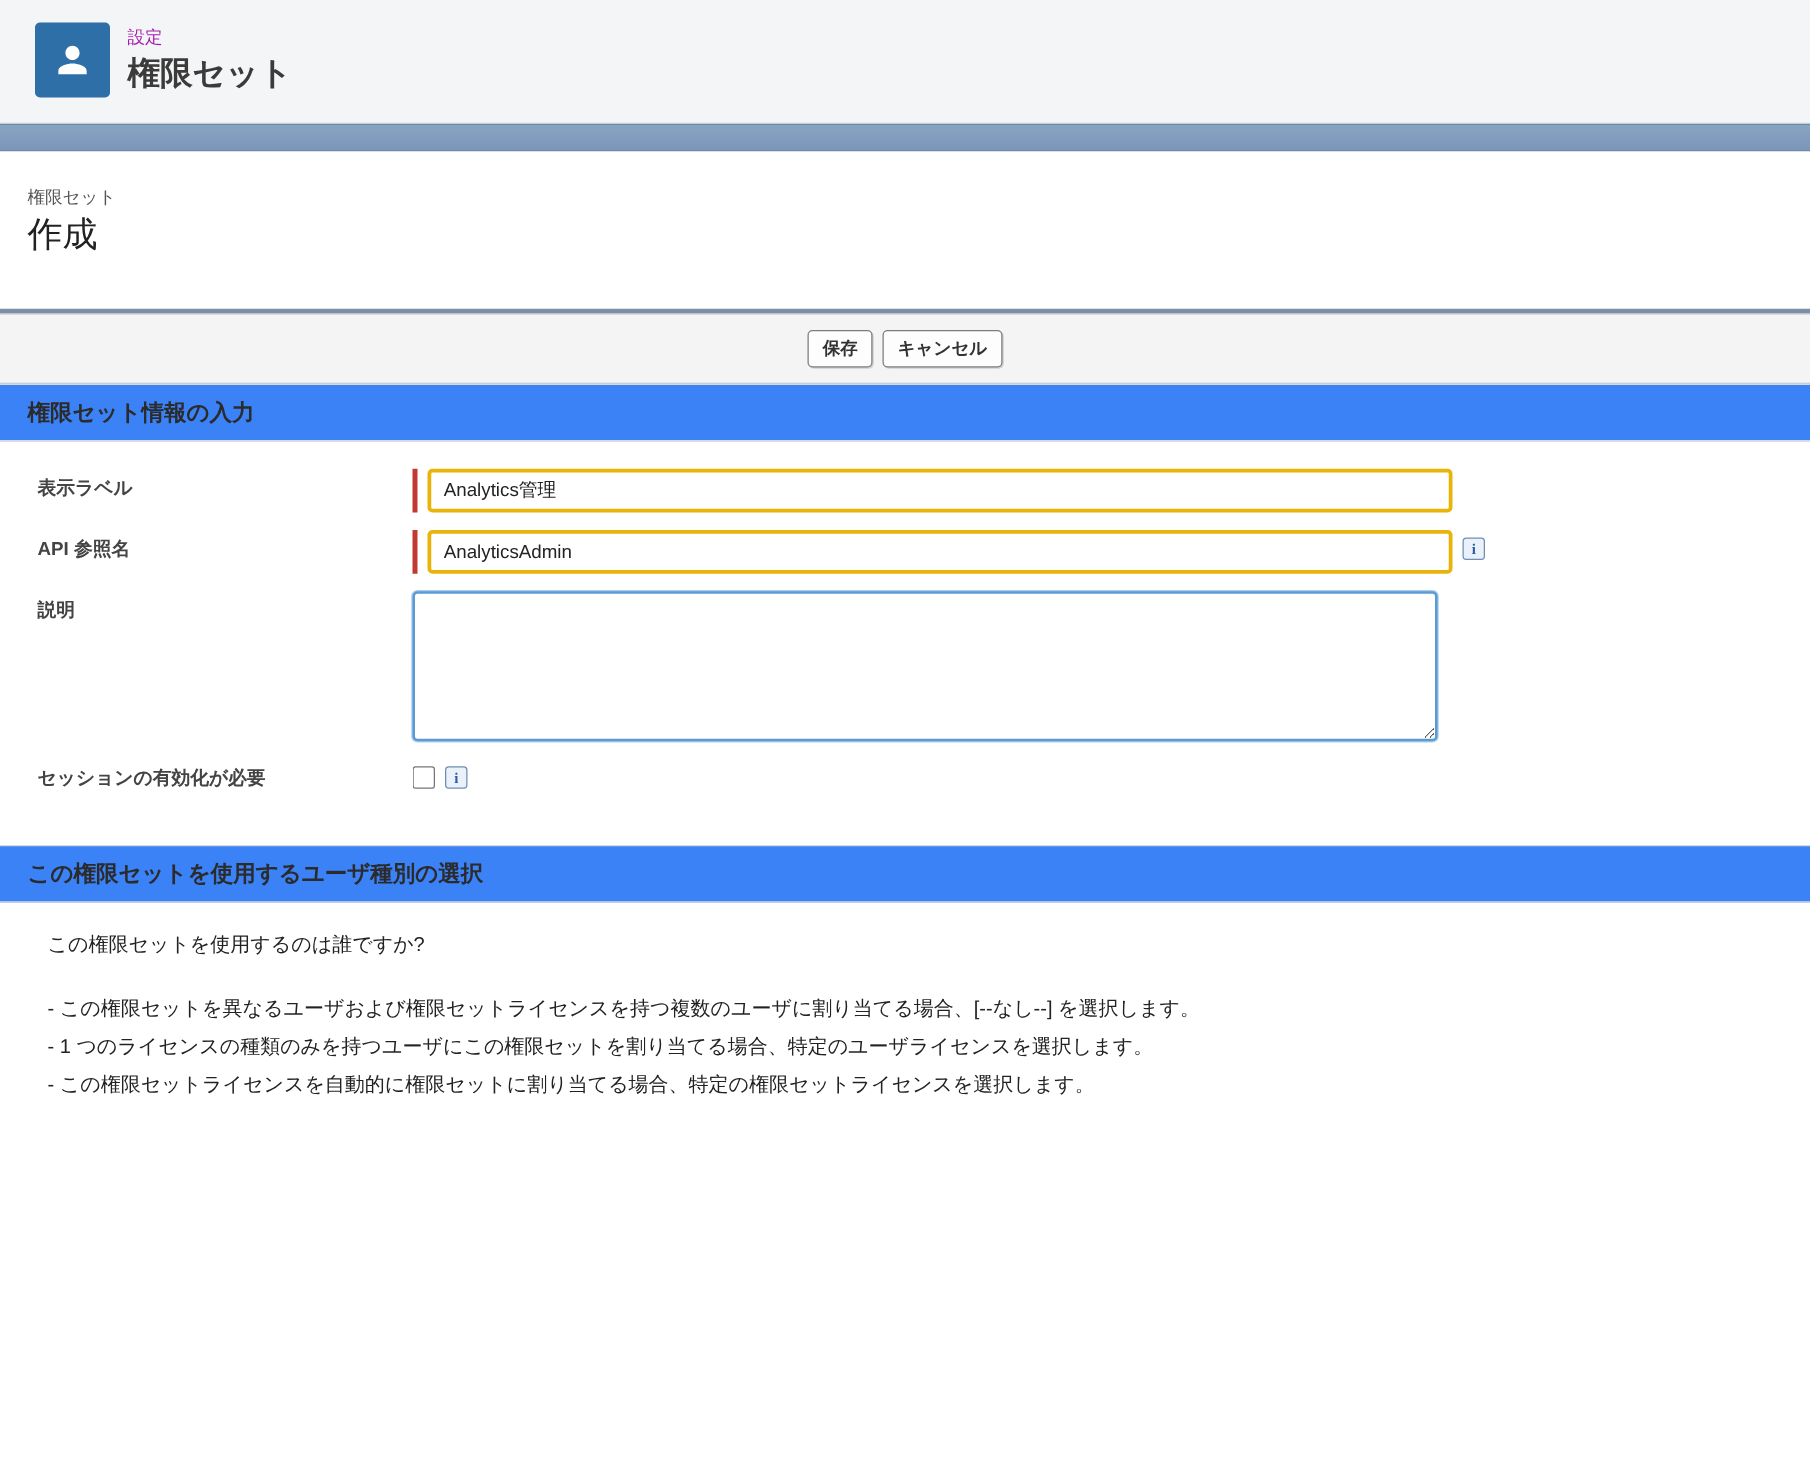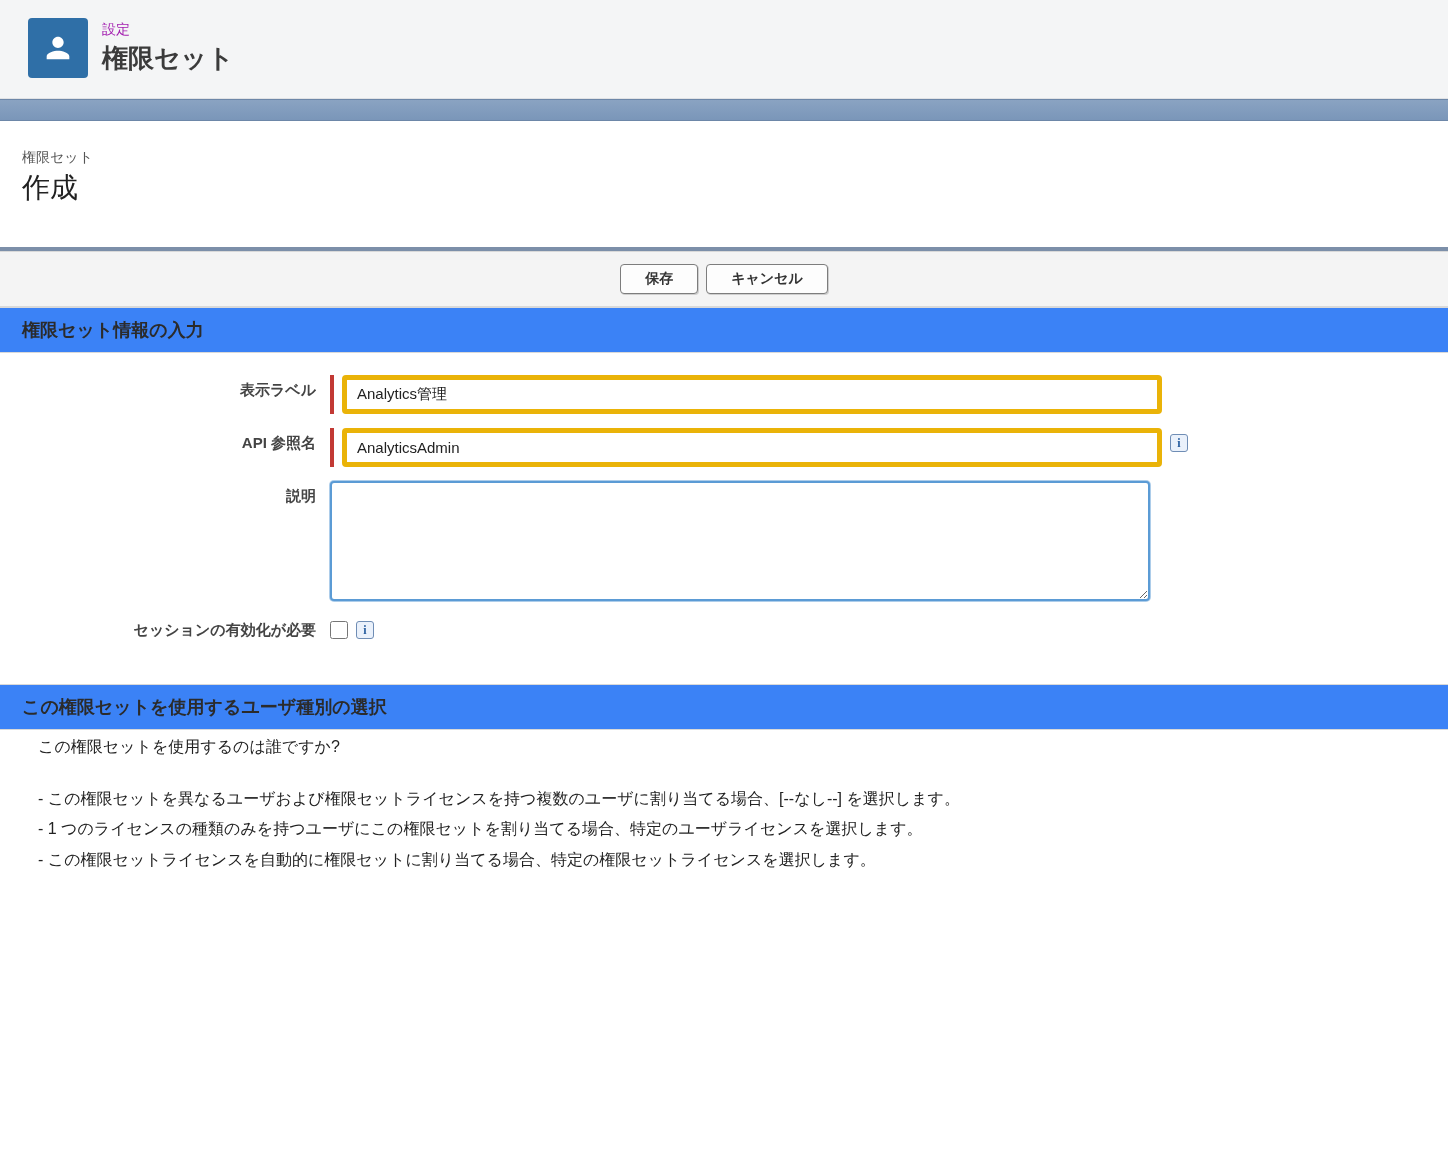--- a/index.html
+++ b/index.html
@@ -72,21 +72,21 @@
   border-top: 1px solid #d9d9d9;
   border-bottom: 1px solid #d9d9d9;
   padding: 12px 0;
   text-align: center;
 }
 .sf-btn {
   display: inline-block;
   background: #fdfdfd;
   border: 1px solid #7d7d7d;
   border-radius: 4px;
-  padding: 5px 24px;
+  padding: 5px 11px;
   font-size: 14px;
   font-weight: 700;
   color: #333;
   cursor: pointer;
   margin: 0 2px;
   box-shadow: 1px 1px 0 rgba(0,0,0,0.15);
 }
 .section-header {
   background: #3b82f6;
   border-top: 1px solid #d9d9d9;
@@ -99,21 +99,21 @@
 .form-body {
   padding: 22px 30px 30px 30px;
 }
 .form-row {
   display: flex;
   align-items: flex-start;
   margin-bottom: 14px;
 }
 .form-label {
   width: 300px;
-  text-align: right;
+  text-align: left;
   padding-right: 14px;
   font-size: 15px;
   font-weight: 700;
   color: #444;
   padding-top: 6px;
 }
 .field-wrap {
   flex: 1;
   display: flex;
   align-items: flex-start;
@@ -121,21 +121,21 @@
 }
 .req-bar {
   width: 4px;
   background: #c23934;
   align-self: stretch;
   min-height: 30px;
 }
 .text-input {
   flex: 1;
   max-width: 820px;
-  border: 5px solid #eab308;
+  border: 3px solid #eab308;
   border-radius: 4px;
   padding: 6px 10px;
   font-size: 15px;
   color: #222;
 }
 .description-area {
   flex: 1;
   max-width: 820px;
   height: 120px;
   border: 2px solid #5b9bd5;
@@ -164,21 +164,21 @@
 }
 .checkbox-input {
   width: 18px;
   height: 18px;
   border: 1px solid #bbb;
   border-radius: 3px;
   margin-top: 6px;
   cursor: pointer;
 }
 .help-section {
-  padding: 7px 30px 30px 30px;
+  padding: 24px 30px 30px 30px;
 }
 .help-question {
   font-size: 16px;
   color: #222;
   margin-bottom: 26px;
   padding-left: 8px;
 }
 .help-list {
   padding-left: 8px;
 }

